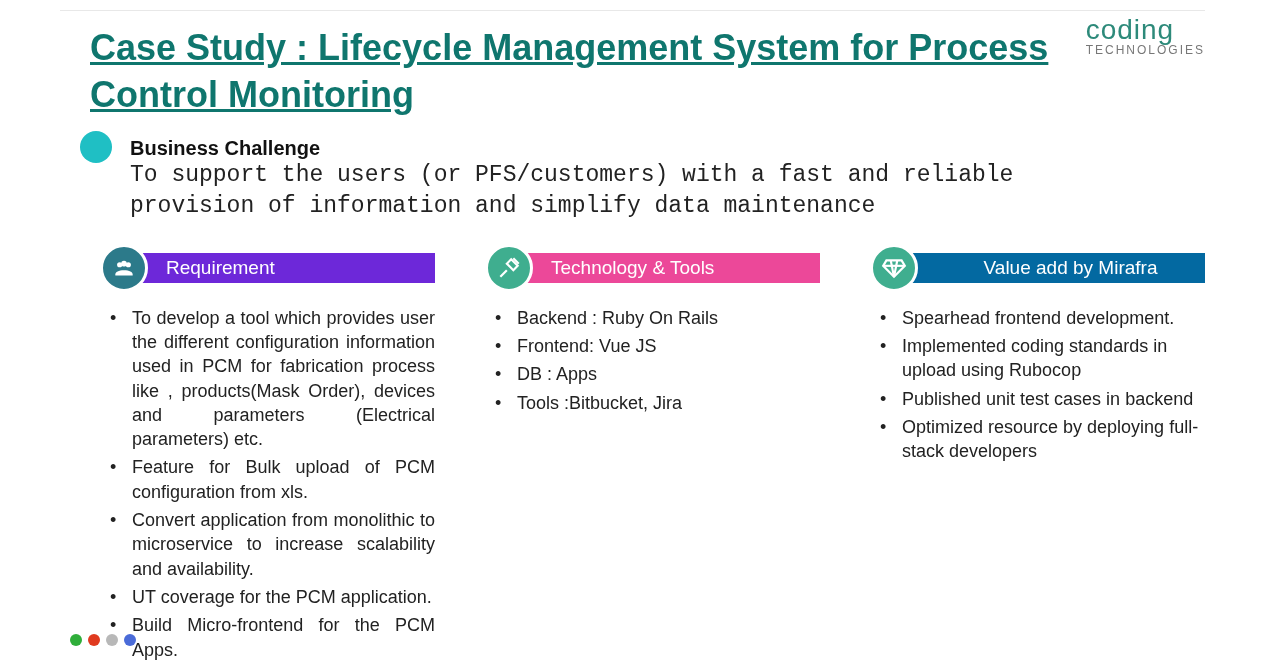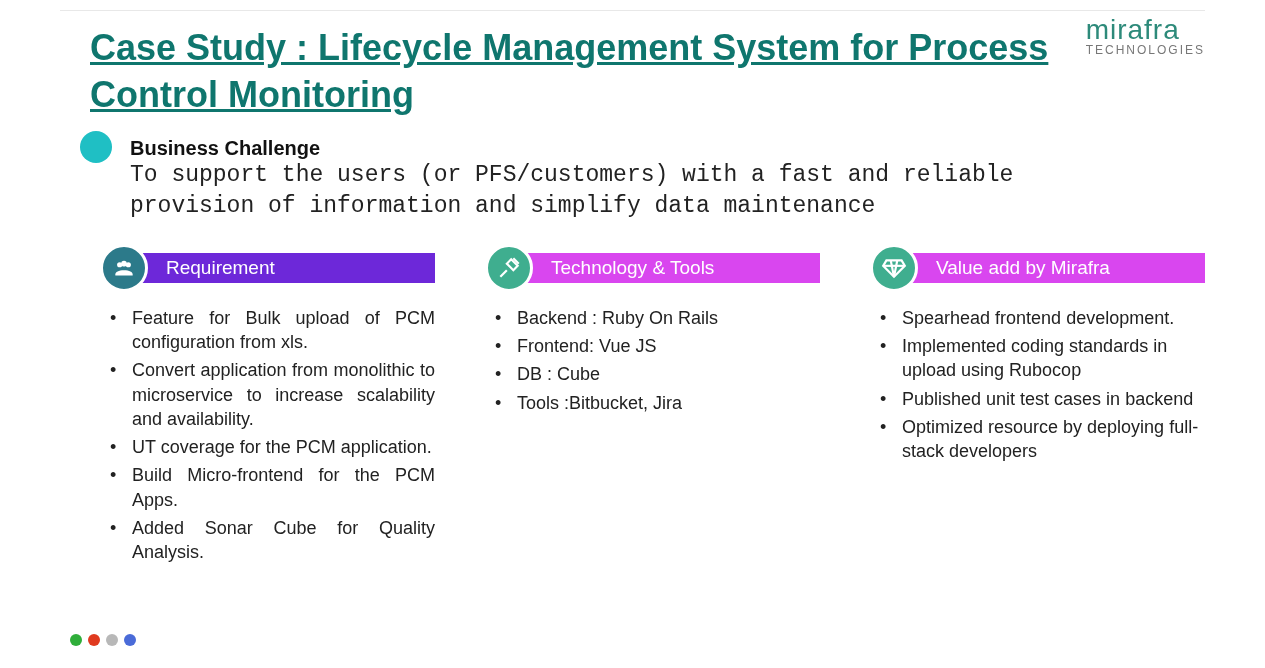--- a/index.html
+++ b/index.html
@@ -94,22 +94,22 @@
     right: 0;
     top: 5px;
     height: 30px;
     display: flex;
     align-items: center;
     padding-left: 48px;
     color: #fff;
     font-size: 19px;
   }
   .col.req .bar { background: #6d28d9; }
-  .col.tech .bar { background: #d946ef; }
-  .col.val .bar { background: #d946ef; }
+  .col.tech .bar { background: #ec4899; }
+  .col.val .bar { background: #0369a1; justify-content: center; }
   .colhead .icon-circ {
     position: absolute;
     left: 10px;
     top: -4px;
     width: 48px; height: 48px;
     border-radius: 50%;
     border: 3px solid #fff;
     display: flex;
     align-items: center;
     justify-content: center;
@@ -152,21 +152,21 @@
     width: 12px; height: 12px; border-radius: 50%;
   }
 </style>
 </head>
 <body>
 
 <div class="page">
   <div class="top-rule"></div>
 
   <div class="logo">
-    <div class="name">mirafra</div>
+    <div class="name">coding</div>
     <div class="sub">TECHNOLOGIES</div>
   </div>
 
   <h1 class="title">Case Study : Lifecycle Management System for Process Control Monitoring</h1>
 
   <div class="challenge">
     <div class="bullet-circle"></div>
     <div class="label">Business Challenge</div>
     <div class="desc">To support the users (or PFS/customers) with a fast and reliable provision of information and simplify data maintenance</div>
   </div>
@@ -181,20 +181,21 @@
               <circle cx="16" cy="9" r="2.4"></circle>
               <circle cx="12" cy="8" r="2.6"></circle>
               <path d="M4 18c0-2.5 3-4 8-4s8 1.5 8 4v1H4z"></path>
             </svg>
         </div>
         <div class="bar">
             <span>Requirement</span>
           </div>
       </div>
       <ul class="items">
+          <li>To develop a tool which provides user the different configuration information used in PCM for fabrication process like , products(Mask Order), devices and parameters (Electrical parameters) etc.</li>
           <li>Feature for Bulk upload of PCM configuration from xls.</li>
           <li>Convert application from monolithic to microservice to increase scalability and availability.</li>
           <li>UT coverage for the PCM application.</li>
           <li>Build Micro-frontend for the PCM Apps.</li>
           <li>Added Sonar Cube for Quality Analysis.</li>
         </ul>
     </div>
 
     <div class="col tech">
       <div class="colhead">
@@ -205,21 +206,21 @@
               <path d="M16 3l5 5"></path>
             </svg>
         </div>
         <div class="bar">
             <span>Technology &amp; Tools</span>
           </div>
       </div>
       <ul class="items">
           <li>Backend : Ruby On Rails</li>
           <li>Frontend: Vue JS</li>
-          <li>DB :  Cube</li>
+          <li>DB :  Apps</li>
           <li>Tools :Bitbucket, Jira</li>
         </ul>
     </div>
 
     <div class="col val">
       <div class="colhead">
         <div class="icon-circ">
           <svg viewBox="0 0 24 24" fill="none" stroke="#fff" stroke-width="2">
               <path d="M5 5h14l3 5-10 10L2 10z"></path>
               <path d="M2 10h20"></path>

